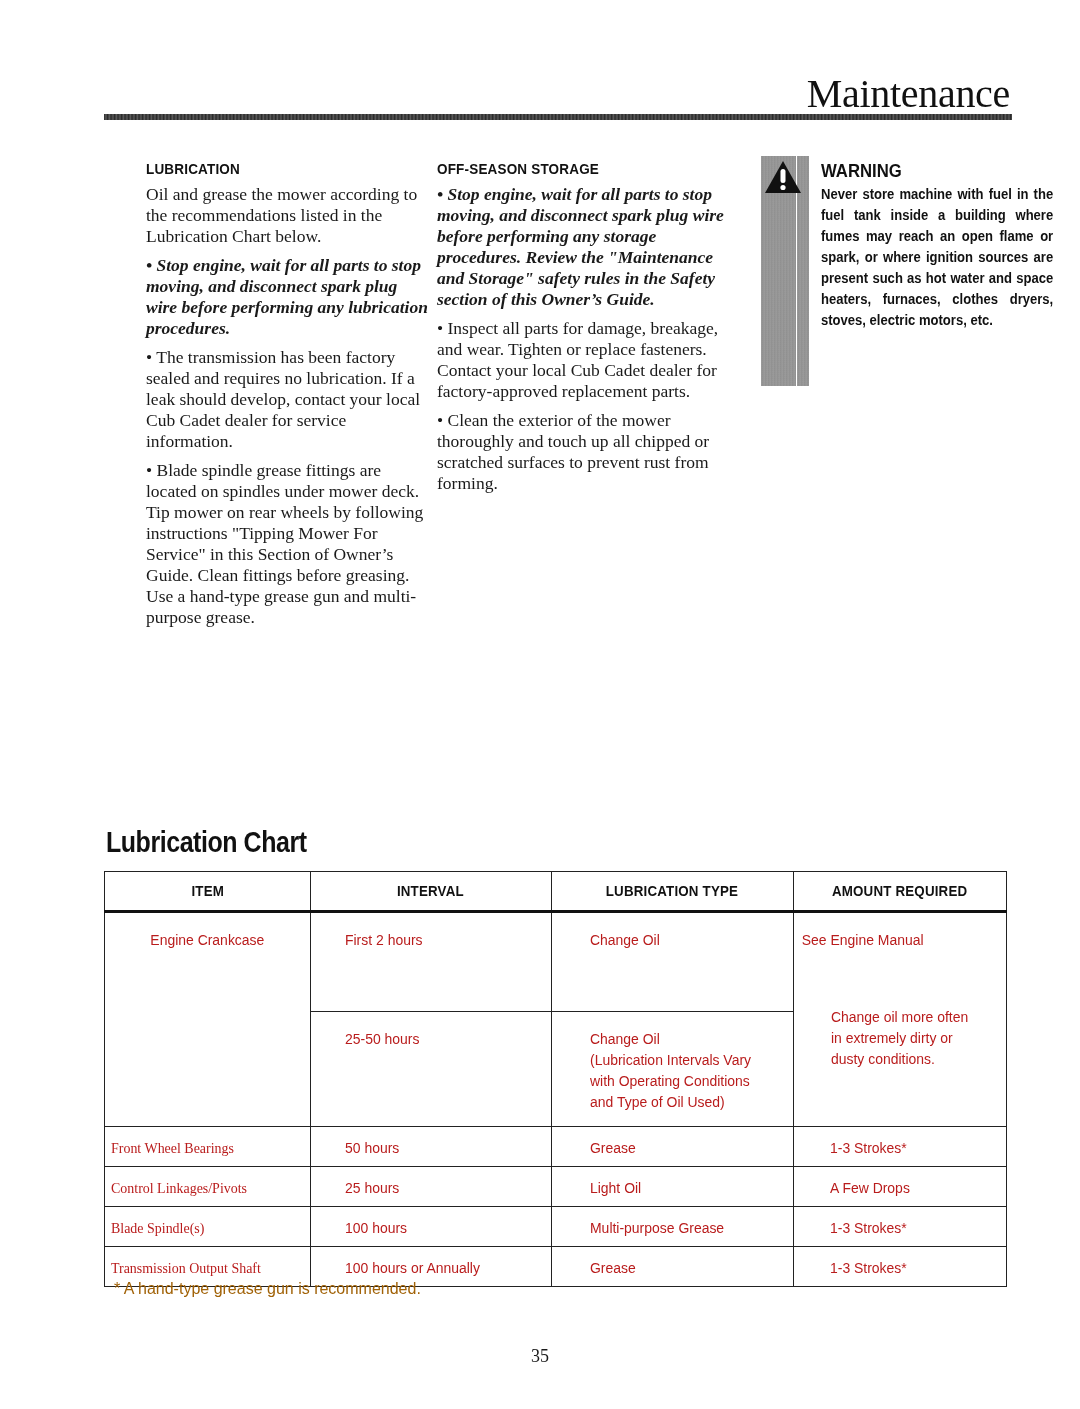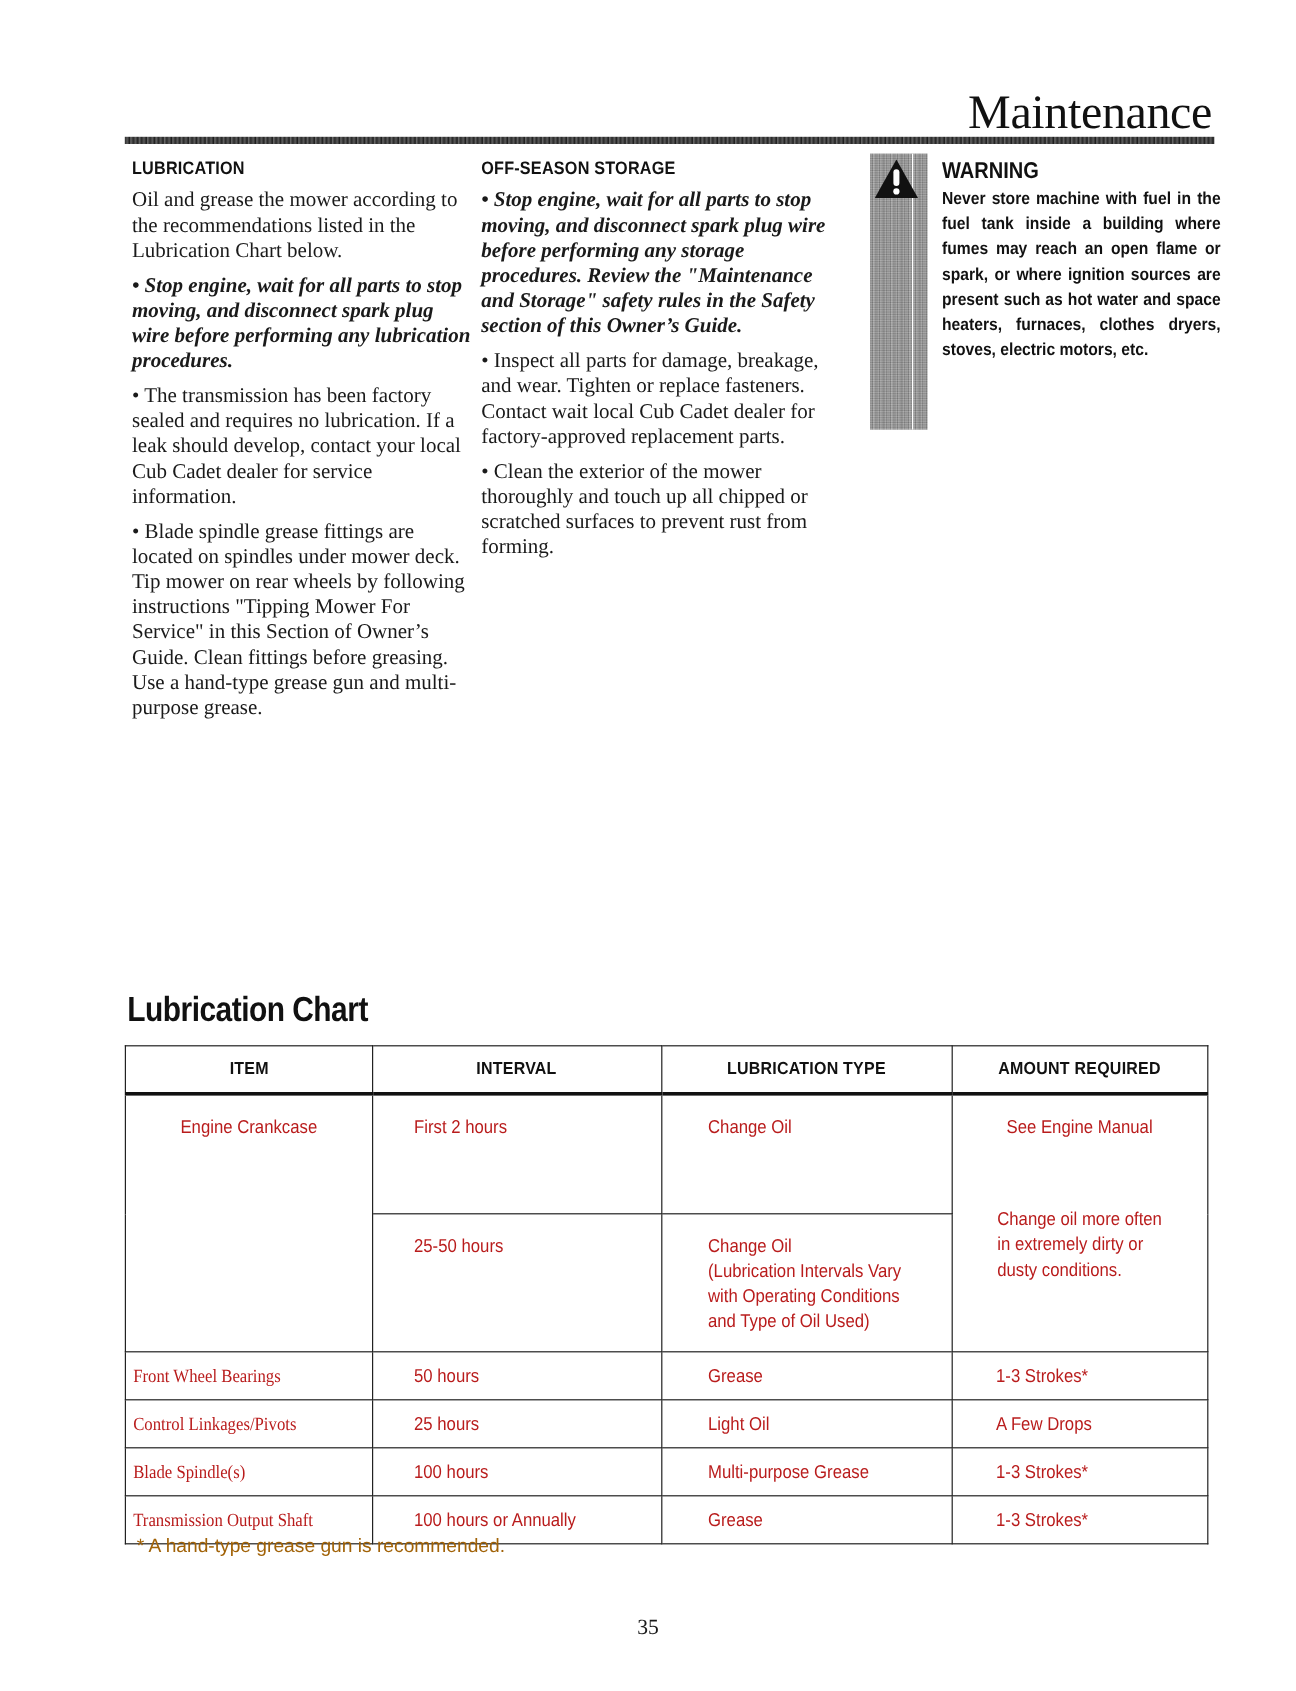--- a/index.html
+++ b/index.html
@@ -9,21 +9,21 @@
     }
     .page-title {
       position: absolute; right: 70px; top: 72px;
       font-family: "Liberation Serif", serif; font-size: 40px; line-height: 44px;
       color: #111; letter-spacing: -0.3px;
     }
     .title-rule {
       position: absolute; left: 104px; top: 114px; width: 908px; height: 6px;
       background: repeating-linear-gradient(90deg, #2a2a2a 0px, #5a5a5a 2px, #1c1c1c 4px, #6a6a6a 5px, #2a2a2a 7px);
     }
-    .col { position: absolute; top: 132px; }
+    .col { position: absolute; top: 160px; margin-left: 36px; }
     .col-lub { left: 110px; width: 285px; }
     .col-off { left: 401px; width: 300px; }
     .col-warn { left: 733px; width: 283px; }
 
     .section-heading {
       font-family: "Liberation Sans", sans-serif; font-weight: bold; font-size: 15px;
       letter-spacing: 0.2px; transform: scaleX(0.9); transform-origin: left;
       margin: 0 0 6px 0; line-height: 18px; white-space: nowrap;
     }
     .para {
@@ -106,21 +106,21 @@
   <div class="section-heading">LUBRICATION</div>
   <p class="para">Oil and grease the mower according to the recommendations listed in the Lubrication Chart below.</p>
   <p class="para emph">• Stop engine, wait for all parts to stop moving, and disconnect spark plug wire before performing any lubrication procedures.</p>
   <p class="para">• The transmission has been factory sealed and requires no lubrication.  If a leak should develop, contact your local Cub Cadet dealer for service information.</p>
   <p class="para">• Blade spindle grease fittings are located on spindles under mower deck. Tip mower on rear wheels by following instructions "Tipping Mower For Service" in this Section of Owner’s Guide.  Clean fittings before greasing. Use a hand-type grease gun and multi-purpose grease.</p>
 </div>
 
 <div class="col col-off">
   <div class="section-heading">OFF-SEASON STORAGE</div>
   <p class="para emph">• Stop engine, wait for all parts to stop moving, and disconnect spark plug wire before performing any storage procedures. Review the "Maintenance and Storage" safety rules in the Safety section of this Owner’s Guide.</p>
-  <p class="para">• Inspect all parts for damage, breakage, and wear.  Tighten or replace fasteners.  Contact wait local Cub Cadet dealer for factory-approved replacement parts.</p>
+  <p class="para">• Inspect all parts for damage, breakage, and wear.  Tighten or replace fasteners.  Contact your local Cub Cadet dealer for factory-approved replacement parts.</p>
   <p class="para">• Clean the exterior of the mower thoroughly and touch up all chipped or scratched surfaces to prevent rust from forming.</p>
 </div>
 
 <div class="col col-warn">
   <div class="warn-box">
     <div class="warn-strip">
       <div class="strip-line"></div>
     </div>
     <svg class="warn-icon" viewBox="0 0 38 34">
       <polygon points="19,1 37,33 1,33" fill="#111"></polygon>
@@ -148,21 +148,21 @@
       <td rowspan="2" class="c-item-center">
         <span class="cell-text" style="transform-origin:center">Engine Crankcase</span>
       </td>
       <td class="pad-a">
         <span class="cell-text">First 2 hours</span>
       </td>
       <td class="pad-c">
         <span class="cell-line"><span class="cell-text">Change Oil</span></span>
       </td>
       <td rowspan="2" style="padding-top:16px;">
-        <span class="cell-line" style="text-align:center;"><span class="cell-text" style="transform-origin:center">See Engine Manual</span></span>
+        <span class="cell-line" style="text-align:left;"><span class="cell-text" style="transform-origin:center">See Engine Manual</span></span>
         <span class="amt-second">
           <span class="cell-line"><span class="cell-text">Change oil more often</span></span>
           <span class="cell-line"><span class="cell-text">in extremely dirty or</span></span>
           <span class="cell-line"><span class="cell-text">dusty conditions.</span></span>
         </span>
       </td>
     </tr>
     <tr class="tall2">
       <td class="pad-a">
         <span class="cell-text">25-50 hours</span>

